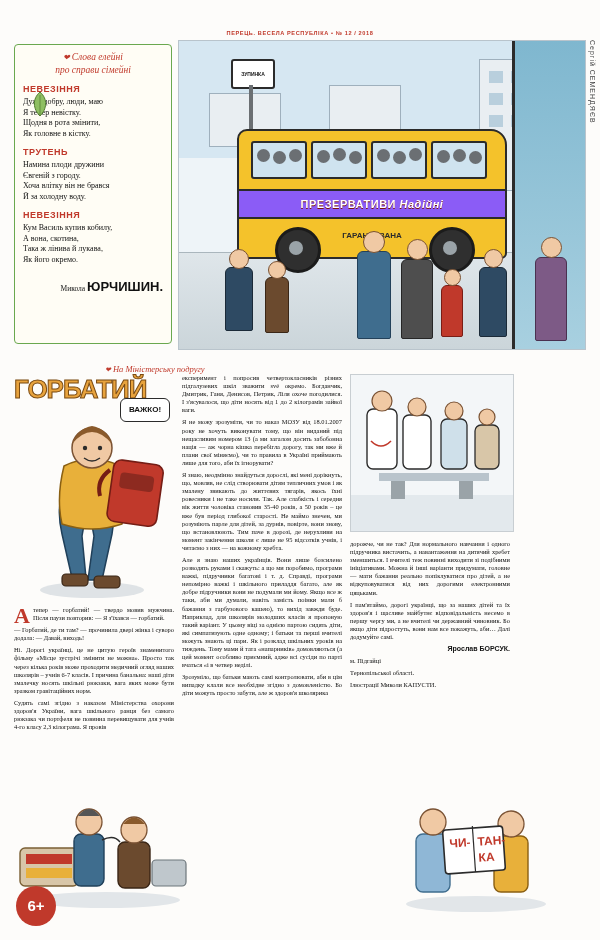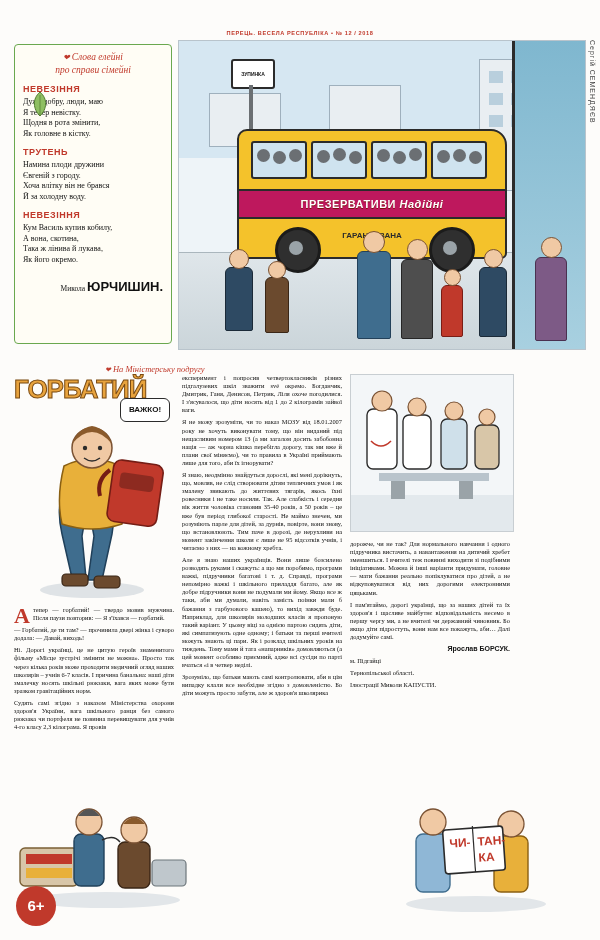--- a/index.html
+++ b/index.html
@@ -67,21 +67,21 @@
   .bldg{position:absolute;background:#e9eef2;border:1px solid #9fb0bd;}
   .win{position:absolute;background:#b9cfdd;}
   .road{position:absolute;left:0;bottom:0;width:100%;height:96px;
         background:linear-gradient(#dfe6ea,#cbd5da);border-top:1px solid #aab6bd;}
   .busbody{
     position:absolute;left:58px;top:88px;width:266px;height:126px;
     background:#f4c22b;border:2px solid #2b2b2b;border-radius:10px 16px 6px 6px;
   }
   .buswin{position:absolute;top:10px;height:34px;background:#cfe3ef;border:2px solid #2b2b2b;border-radius:3px;}
   .busband{
-    position:absolute;left:0;top:58px;width:100%;height:26px;background:#be185d;
+    position:absolute;left:0;top:58px;width:100%;height:26px;background:#8b5cf6;
     border-top:2px solid #2b2b2b;border-bottom:2px solid #2b2b2b;
   }
   .busband-txt{
     color:#fff;font-family:"Liberation Sans", sans-serif;font-weight:bold;
     font-size:11px;letter-spacing:.5px;text-align:center;line-height:26px;
     text-shadow:0 1px 0 #7a150f;
   }
   .adline{
     position:absolute;left:0;width:100%;text-align:center;
     font-family:"Liberation Sans", sans-serif;font-weight:bold;color:#2b2b2b;

